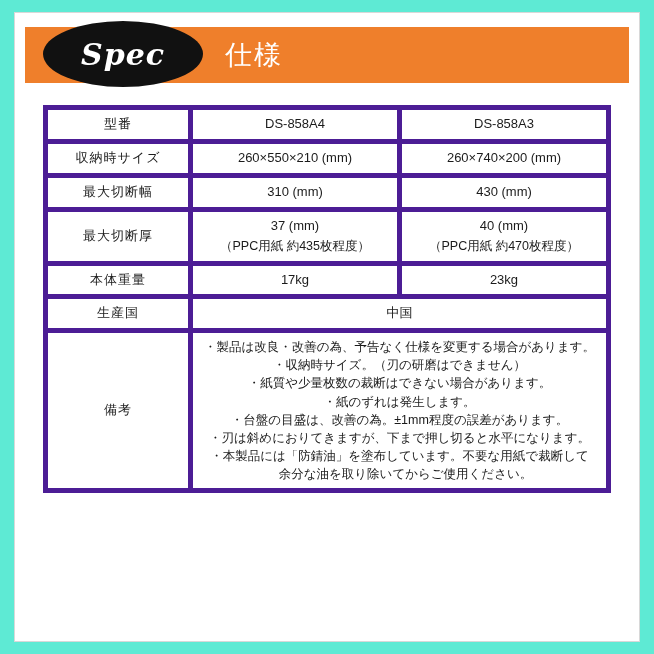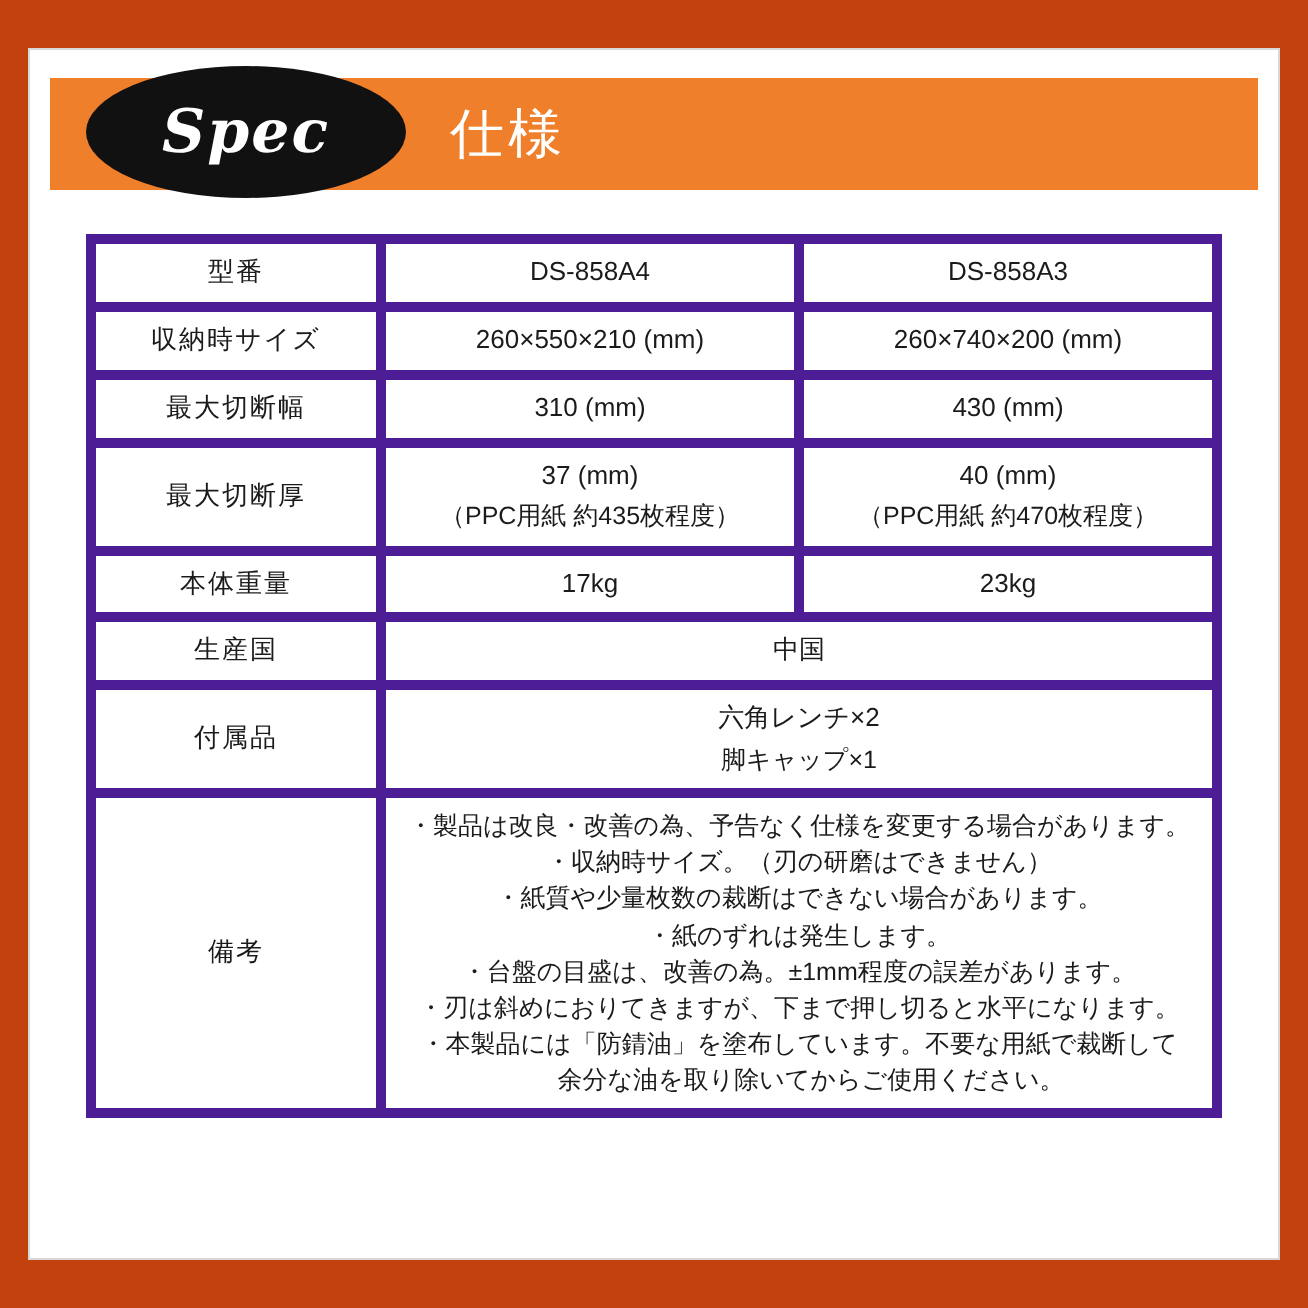--- a/index.html
+++ b/index.html
@@ -10,23 +10,23 @@
     width: 654px;
     height: 654px;
     background: #ffffff;
     font-family: "Liberation Sans", sans-serif;
     overflow: hidden;
   }
   .page {
     position: relative;
     width: 654px;
     height: 654px;
-    background: #c2410c;
+    background: #5eead4;
     box-sizing: border-box;
-    padding: 24px 14px;
+    padding: 12px 14px;
   }
   .frame {
     position: relative;
     width: 100%;
     height: 100%;
     border: 1px solid #d8d8d8;
     box-sizing: border-box;
     background: #fff;
     padding: 8px 10px;
   }
@@ -165,27 +165,20 @@
           <tr>
             <td class="label">本体重量</td>
             <td class="val">17kg</td>
             <td class="val">23kg</td>
           </tr>
           <tr>
             <td class="label">生産国</td>
             <td class="val" colspan="2">中国</td>
           </tr>
           <tr>
-            <td class="label">付属品</td>
-            <td class="val two-line" colspan="2">
-              <span>六角レンチ×2</span>
-              <span class="sub">脚キャップ×1</span>
-            </td>
-          </tr>
-          <tr>
             <td class="label">備考</td>
             <td class="notes" colspan="2">
               <div class="note-line">・製品は改良・改善の為、予告なく仕様を変更する場合があります。</div>
               <div class="note-line">・収納時サイズ。（刃の研磨はできません）</div>
               <div class="note-line">・紙質や少量枚数の裁断はできない場合があります。</div>
               <div class="note-line">・紙のずれは発生します。</div>
               <div class="note-line">・台盤の目盛は、改善の為。±1mm程度の誤差があります。</div>
               <div class="note-line">・刃は斜めにおりてきますが、下まで押し切ると水平になります。</div>
               <div class="note-line">・本製品には「防錆油」を塗布しています。不要な用紙で裁断して</div>
               <div class="note-line note-indent">余分な油を取り除いてからご使用ください。</div>

